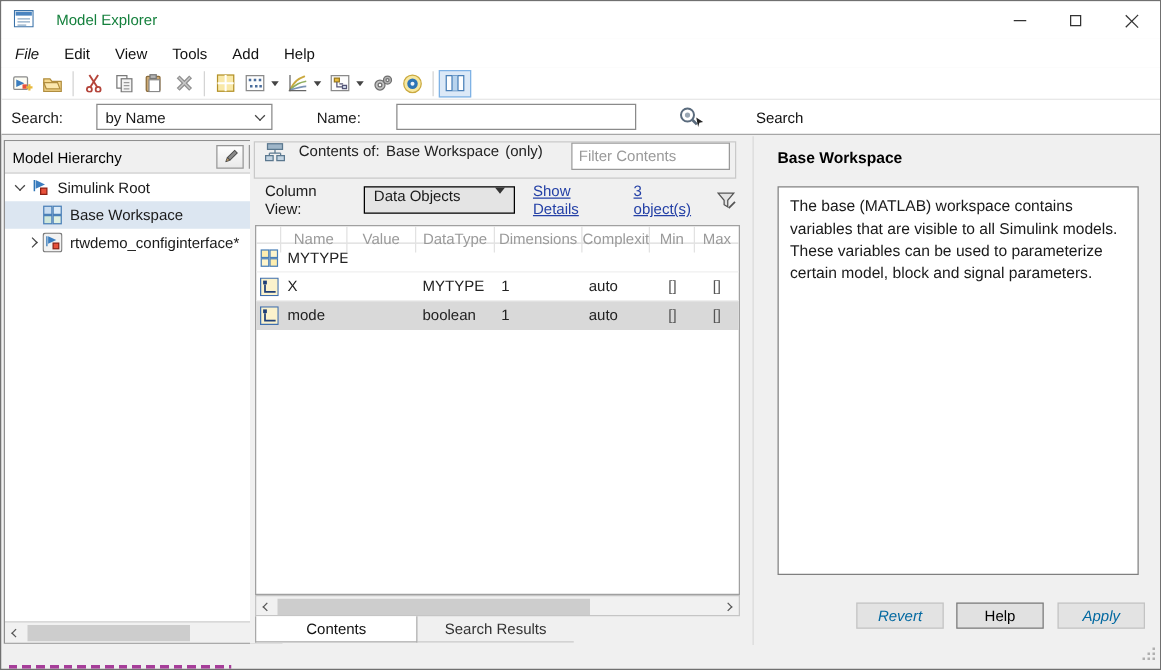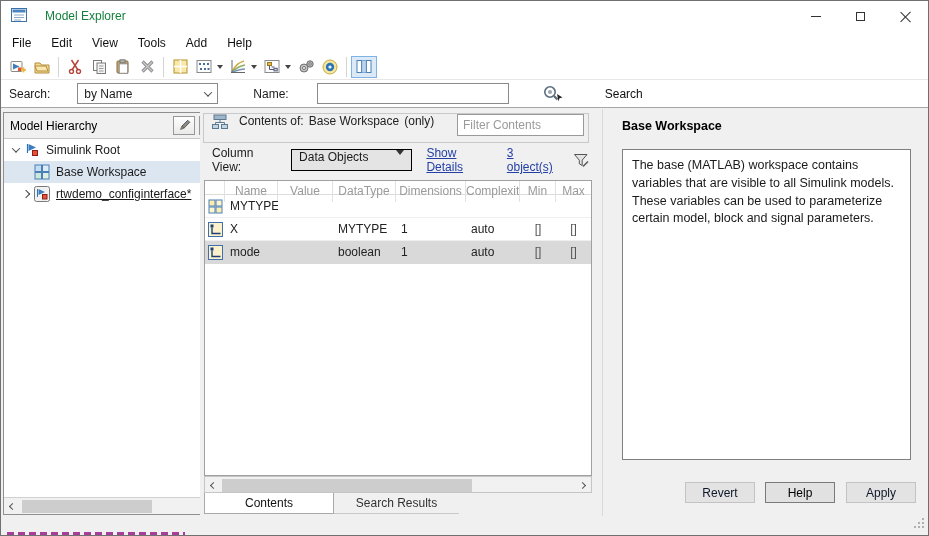--- a/index.html
+++ b/index.html
@@ -15,21 +15,21 @@
   .glyph-min { width:10px; height:1px; background:#333; }
   .glyph-max { width:9px; height:9px; border:1px solid #333; }
   .glyph-close { position:relative; width:11px; height:11px; }
   .glyph-close::before, .glyph-close::after { content:""; position:absolute; left:5px; top:-1px; width:1.4px; height:14px; background:#333; }
   .glyph-close::before { transform:rotate(45deg); }
   .glyph-close::after { transform:rotate(-45deg); }
 
   
   .menubar { position:absolute; left:0; top:30px; width:100%; height:23px; background:#fff; display:flex; align-items:center; }
   .menu-item { padding:3px 10px; color:#111; }
-  .menu-item:first-child { margin-left:1px; }
+  .menu-item:first-child { margin-left:1px;font-style:italic; }
 
   
   .toolbar { position:absolute; left:0; top:53px; width:100%; height:25px; background:#fff; display:flex; align-items:center; padding-left:5px; }
   .tool-btn { width:24px; height:22px; display:flex; align-items:center; justify-content:center; border:1px solid transparent; }
   .tool-btn.active { border:1px solid #7fb2e5; background:#dce9f7; width:26px; }
   .tool-sep { width:1px; height:20px; background:#d4d4d4; margin:0 4px; }
   .dd-arrow { width:0; height:0; border-left:3.5px solid transparent; border-right:3.5px solid transparent; border-top:4px solid #444; margin:0 3px 0 1px; }
 
   
   .searchrow { position:absolute; left:0; top:78px; width:100%; height:29px; background:#fff; border-top:1px solid #e8e8e8; border-bottom:1px solid #a6a6a6; display:flex; align-items:center; padding-left:8px;gap:22px; }
@@ -46,21 +46,21 @@
   
   .left-panel { position:absolute; left:2px; top:111px; width:223px; height:403px; background:#fff; border:1px solid #8f8f8f; display:flex; flex-direction:column; }
   .lp-header { height:26px; background:#f0f0f0; border-bottom:1px solid #c8c8c8; display:flex; align-items:center; padding:0 4px 0 6px; }
   .lp-title { flex:1; color:#000; }
   .mini-btn { width:22px; height:19px; border:1px solid #979797; background:linear-gradient(#fefefe,#e9e9e9); display:flex; align-items:center; justify-content:center; margin-left:4px; }
   .tree { flex:1; background:#fff; overflow:hidden; }
   .tree-row { height:22px; display:flex; align-items:center; white-space:nowrap; }
   .tree-row .twisty { width:16px; display:flex; justify-content:center; }
   .tree-row .ticon { margin-right:6px; display:flex; }
   .tree-row.selected { background:#dce6f1; }
-  .indent-1 { padding-left:4px; } .indent-2 { padding-left:30px; } .indent-3 { padding-left:14px;text-decoration:underline; }
+  .indent-1 { padding-left:4px; } .indent-2 { padding-left:30px; } .indent-3 { padding-left:14px; }
   .hscroll { height:17px; background:#f1f1f1; border-top:1px solid #d0d0d0; position:relative; }
   .hs-arrow { position:absolute; top:0; width:17px; height:16px; display:flex; align-items:center; justify-content:center; }
   .hs-arrow.left { left:0; } .hs-arrow.right { right:0; }
   .hs-arrow .chev { width:5px; height:5px; border-color:#555; }
   .hs-thumb { position:absolute; top:2px; height:13px; background:#cdcdcd; }
 
   
   .center-panel { position:absolute; left:199px; top:108px; width:402px; height:406px; background:#f0f0f0; }
   .contents-bar { position:absolute; left:3px; top:4px; width:386px; height:30px; background:#f0f0f0; border:1px solid #c9c9c9; display:flex; align-items:flex-start; padding:0 4px 0 7px; }
   .cb-text { margin-left:9px; color:#222; }
@@ -91,21 +91,21 @@
   .tab { height:21px; display:flex; align-items:center; justify-content:center; }
   .tab.active { width:130px; background:#fff; border:1px solid #a9a9a9; border-top:none; color:#111; }
   .tab.inactive { width:125px; border-bottom:1px solid #c9c9c9; color:#333; }
 
   
   .right-panel { position:absolute; left:601px; top:108px; width:327px; height:407px; background:#f0f0f0; border-left:1px solid #d9d9d9; }
   .rp-title { position:absolute; left:19px; top:10px; font-weight:bold; font-size:12.5px; color:#000; }
   .rp-desc { position:absolute; left:19px; top:40px; width:289px; height:311px; background:#fff; border:1px solid #7f7f7f; padding:7px 9px; font-size:12.5px; line-height:1.42; color:#1a1a1a; }
   .rp-buttons { position:absolute; left:0; top:373px; width:100%; height:22px; }
   .btn { position:absolute; width:70px; height:21px; display:flex; align-items:center; justify-content:center; background:#e1e1e1; border:1px solid #adadad; font-size:12px; }
-  .btn.disabled { color:#0f172a; border-color:#c3c3c3; background:#e3e3e3; }
+  .btn.disabled { color:#0369a1; border-color:#c3c3c3; background:#e3e3e3;font-style:italic; }
   .btn-revert { left:82px; } .btn-help { left:162px; border-color:#7a7a7a; color:#000; } .btn-apply { left:243px; }
 
   
   .resize-grip { position:absolute; right:3px; bottom:3px; }
   .clip-artifact { position:absolute; left:6px; bottom:0px; width:178px; height:3px;
     background:repeating-linear-gradient(90deg,#991e8a 0 7px, transparent 7px 11px); opacity:.85; }
 </style>
 </head>
 <body>
 

